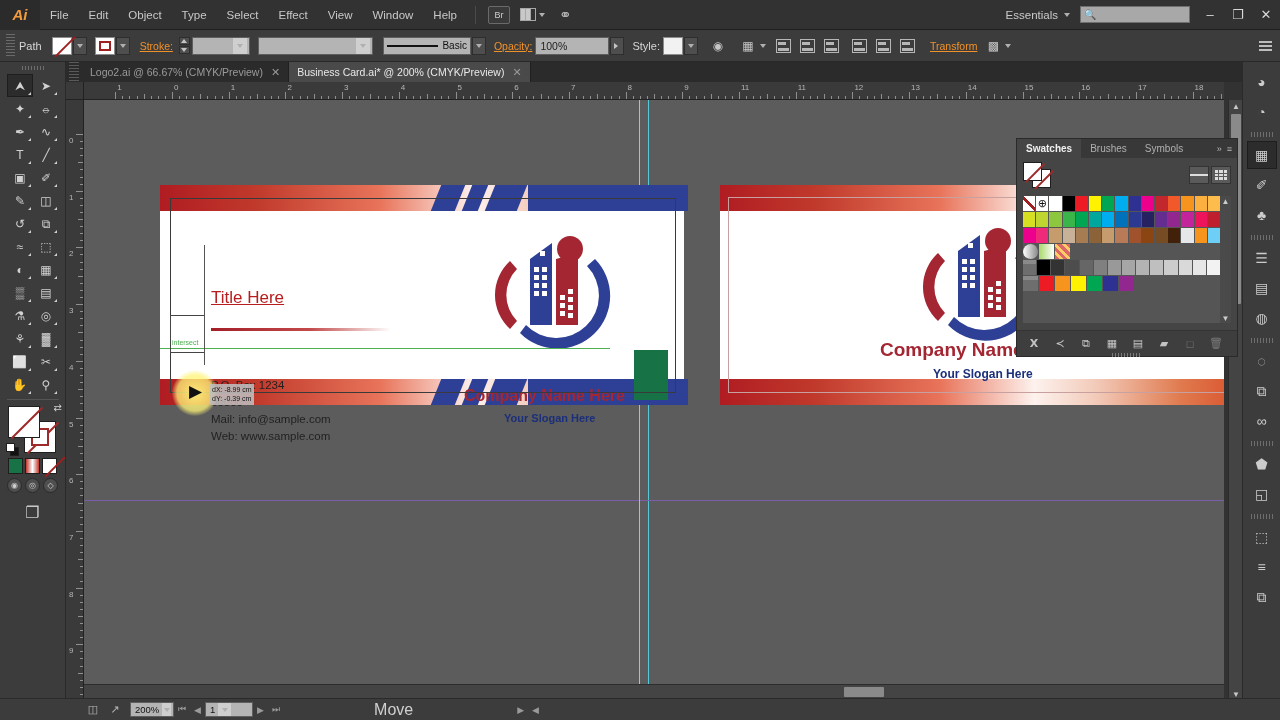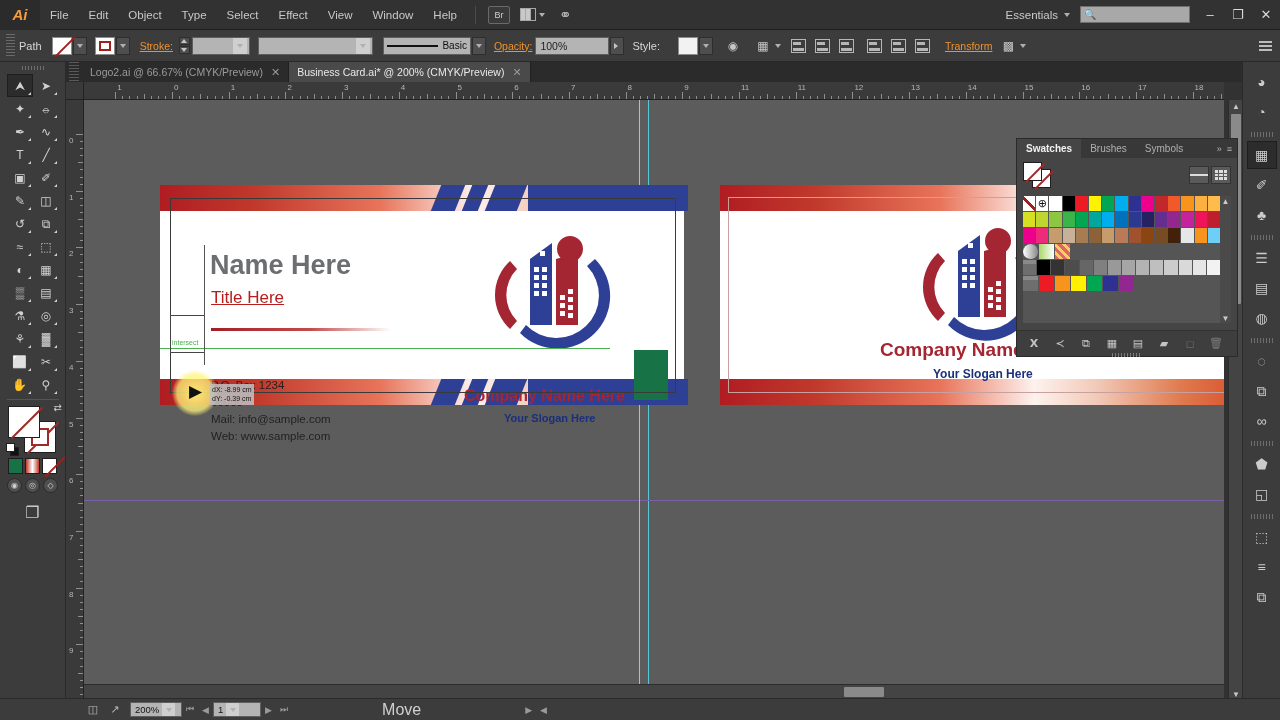--- a/index.html
+++ b/index.html
@@ -402,21 +402,21 @@
       </div>
 
     <div class="cb-orange" style="margin-left:8px;">Opacity:</div>
     <div class="field text" style="width:74px;margin-left:3px;">
       <span>100%</span>
     </div>
     <div class="dd-btn">
         <span class="caret" style="border-top:none;border-left:4px solid #c5c5c5;border-top:3px solid transparent;border-bottom:3px solid transparent;"></span>
       </div>
 
-    <div class="cb-label" style="margin-left:8px;padding-right:18px;">Style:</div>
+    <div class="cb-label" style="margin-left:8px;padding-right:3px;">Style:</div>
     <div class="sw-box" style="background:#f2f2f2;"></div>
     <div class="dd-btn">
         <span class="caret"></span>
       </div>
 
     <div class="cb-icon" style="margin-left:10px;">◉</div>
     <div class="cb-icon" style="margin-left:8px;">▦</div>
     <span class="caret"></span>
 
     <div class="cb-icon" style="margin-left:8px;">
@@ -808,21 +808,20 @@
       <div class="chev" style="left:276px; top:0; width:24px; height:26px;"></div>
       <div class="chev" style="left:307px; top:0; width:16px; height:26px;"></div>
       <div class="chev" style="left:330px; top:0; width:32px; height:26px;"></div>
       <div class="chev" style="left:368px; top:0; width:160px; height:26px; transform:none;"></div>
 
       <div class="chev" style="left:276px; bottom:0; top:auto; width:24px; height:26px;"></div>
       <div class="chev" style="left:307px; bottom:0; top:auto; width:16px; height:26px;"></div>
       <div class="chev" style="left:330px; bottom:0; top:auto; width:32px; height:26px;"></div>
       <div class="chev" style="left:368px; bottom:0; top:auto; width:160px; height:26px; transform:none;"></div>
 
-      <div class="card-name" style="left:50px; top:65px; font-size:27px;">Name Here</div>
       <div class="card-title" style="left:51px; top:103px; font-size:17px;">Title Here</div>
       <div class="card-rule" style="left:51px; top:143px; width:180px;"></div>
 
       <div class="card-contact" style="left:51px; top:192px; font-size:11.5px;">P.O. Box 1234</div>
       <div class="card-contact" style="left:51px; top:209px; font-size:11.5px;">00000</div>
       <div class="card-contact" style="left:51px; top:226px; font-size:11.5px;">Mail: info@sample.com</div>
       <div class="card-contact" style="left:51px; top:243px; font-size:11.5px;">Web: www.sample.com</div>
 
       <div class="logo-wrap" style="left:330px; top:48px; width:125px; height:122px;">
         <svg viewBox="0 0 125 122" width="125" height="122">
@@ -1082,21 +1081,21 @@
       <div class="dock-div"></div>
       <div class="dock-btn">⬚</div>
       <div class="dock-btn">≡</div>
       <div class="dock-btn">⧉</div>
     </div>
 
   <div class="statusbar">
     <div style="width:82px"></div>
     <div class="sb-ico">◫</div>
     <div class="sb-ico">↗</div>
-    <div class="sb-field" style="width:52px;margin-left:4px;">
+    <div class="sb-field" style="width:44px;margin-left:4px;">
       <span>200%</span>
       <span class="dd">
           <span class="caret"></span>
         </span>
     </div>
     <div class="sb-nav">
         <span>⏮</span>
       </div>
     <div class="sb-nav">
         <span>◀</span>

